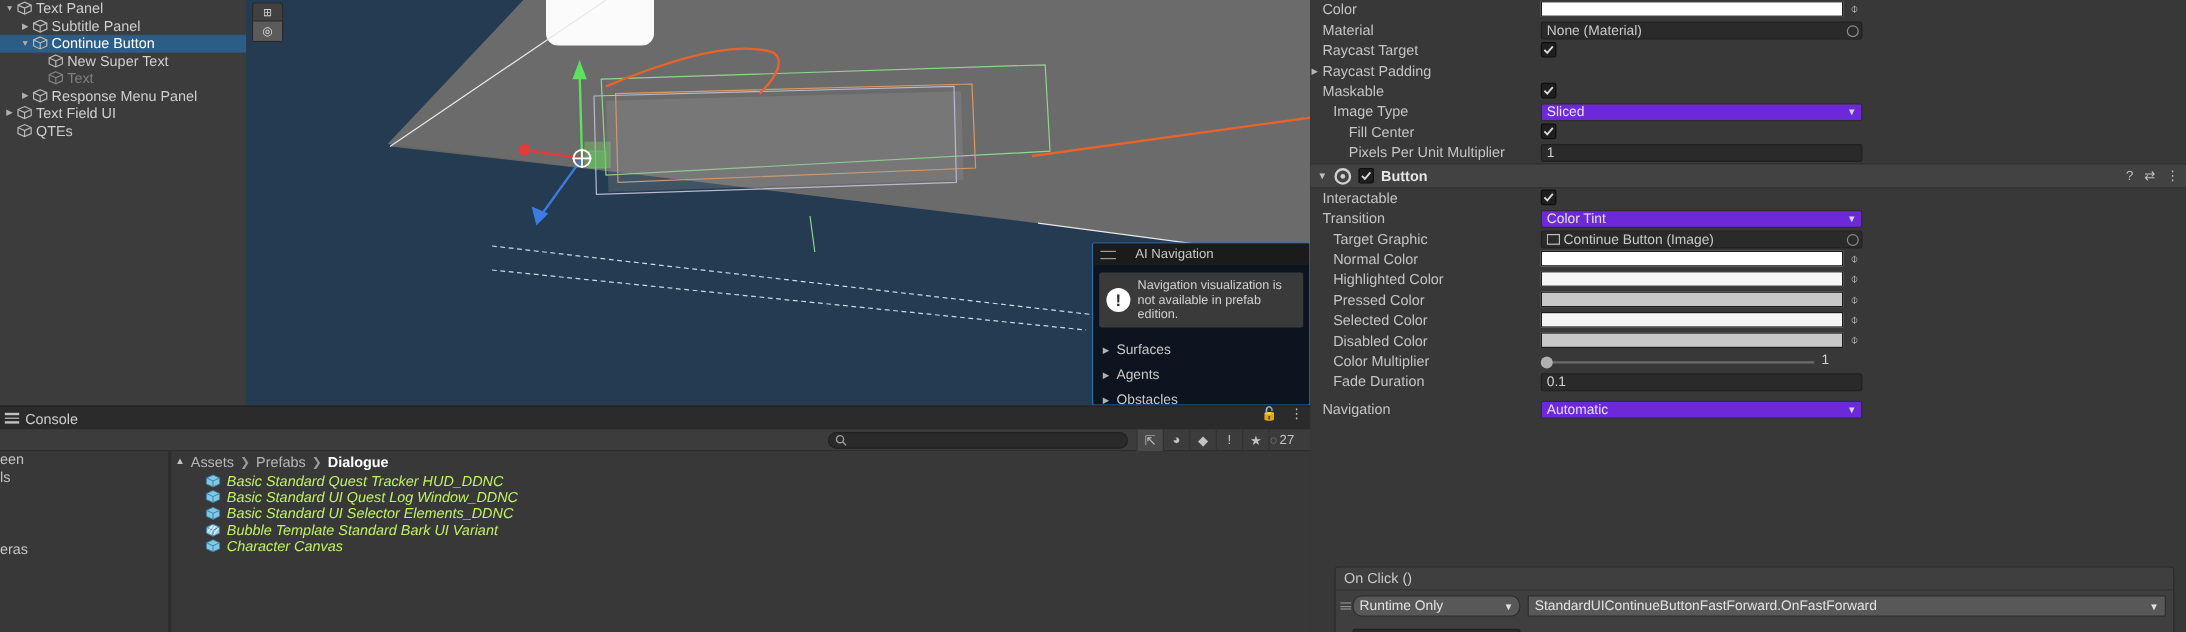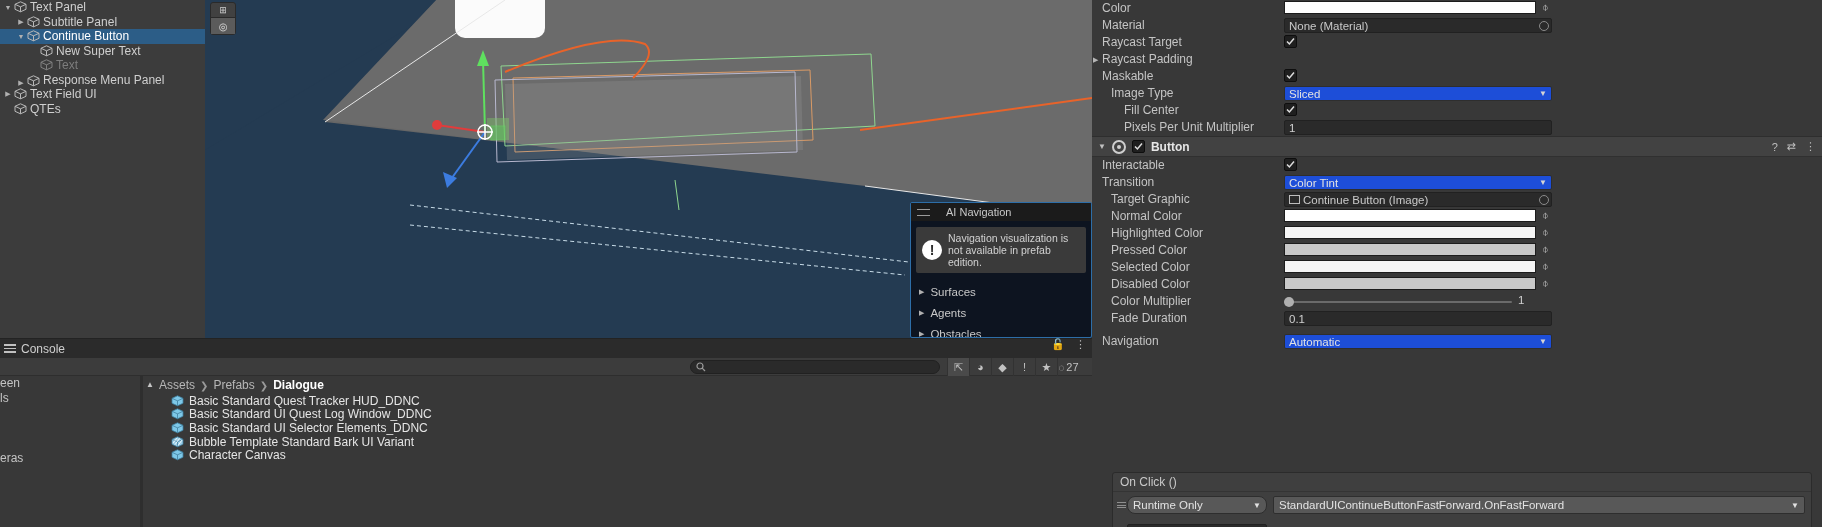--- a/index.html
+++ b/index.html
@@ -117,21 +117,21 @@
   .objfield .dot {
     width: 10px; height: 10px; border-radius: 50%;
     border: 1.5px solid #8a8a8a;
   }
   .objfield .inner { display:flex; align-items:center; gap:3px; overflow:hidden;
                      white-space:nowrap; }
   .mini-icon { width: 11px; height: 9px; border: 1px solid #bdbdbd;
                display:inline-block; position: relative; }
 
   .dropdown {
-    width: 268px; height: 15px; background: #1d4ed8; border: 1px solid #2e2e2e;
+    width: 268px; height: 15px; background: #6d28d9; border: 1px solid #2e2e2e;
     border-radius: 2px; display: flex; align-items: center;
     justify-content: space-between; padding: 0 4px;
     font-size: 11.5px; color: #e2e2e2;
   }
   .dropdown .caret { font-size: 8px; color: #d5d5d5; }
 
   .colorswatch {
     width: 252px; height: 13px; border: 1px solid #1c1c1c;
   }
 
@@ -277,21 +277,21 @@
     padding-left: 16px; font-size: 12px; position: relative;
   }
   .breadcrumb .scroll-up { position:absolute; left: 3px; top: 4px;
                            font-size: 8px; color: #c6c6c6; }
   .breadcrumb .crumb { color: #b7b7b7; }
   .breadcrumb .crumb.cur { color: #ffffff; font-weight: bold; }
   .breadcrumb .sep { color: #9a9a9a; font-size: 10px; }
 
   .asset-row {
     height: 13.6px; display: flex; align-items: center; gap: 5px;
-    padding-left: 28px; font-size: 12px; color: #e5e5e5; white-space: nowrap;
+    padding-left: 28px; font-size: 12px; color: #bef264; white-space: nowrap; font-style: italic;
   }
   .asset-row .pf { flex: 0 0 13px; width: 13px; height: 12px; }
 </style>
 </head>
 <body>
 
 <div class="root">
 
   <div class="hierarchy">
     <div id="hierarchy-list">
@@ -343,21 +343,21 @@
           <span class="h-arrow none"></span>
           <span class="cube" style="opacity: 0.55;">
             <svg width="13" height="12" viewBox="0 0 13 12">
               <path d="M6.5 0.8 L12 3.3 L12 8.3 L6.5 10.8 L1 8.3 L1 3.3 Z" fill="none" stroke="#b9b9b9" stroke-width="1"></path>
               <path d="M1 3.3 L6.5 5.8 L12 3.3" fill="none" stroke="#b9b9b9" stroke-width="1"></path>
               <path d="M6.5 5.8 L6.5 10.8" fill="none" stroke="#b9b9b9" stroke-width="1"></path>
             </svg>
           </span>
           <span class="h-label">Text</span>
         </div>
-        <div class="h-row" style="padding-left: 15px; align-items: flex-end;">
+        <div class="h-row" style="padding-left: 15px;">
           <span class="h-arrow open">▶</span>
           <span class="cube">
             <svg width="13" height="12" viewBox="0 0 13 12">
               <path d="M6.5 0.8 L12 3.3 L12 8.3 L6.5 10.8 L1 8.3 L1 3.3 Z" fill="none" stroke="#b9b9b9" stroke-width="1"></path>
               <path d="M1 3.3 L6.5 5.8 L12 3.3" fill="none" stroke="#b9b9b9" stroke-width="1"></path>
               <path d="M6.5 5.8 L6.5 10.8" fill="none" stroke="#b9b9b9" stroke-width="1"></path>
             </svg>
           </span>
           <span class="h-label">Response Menu Panel</span>
         </div>

